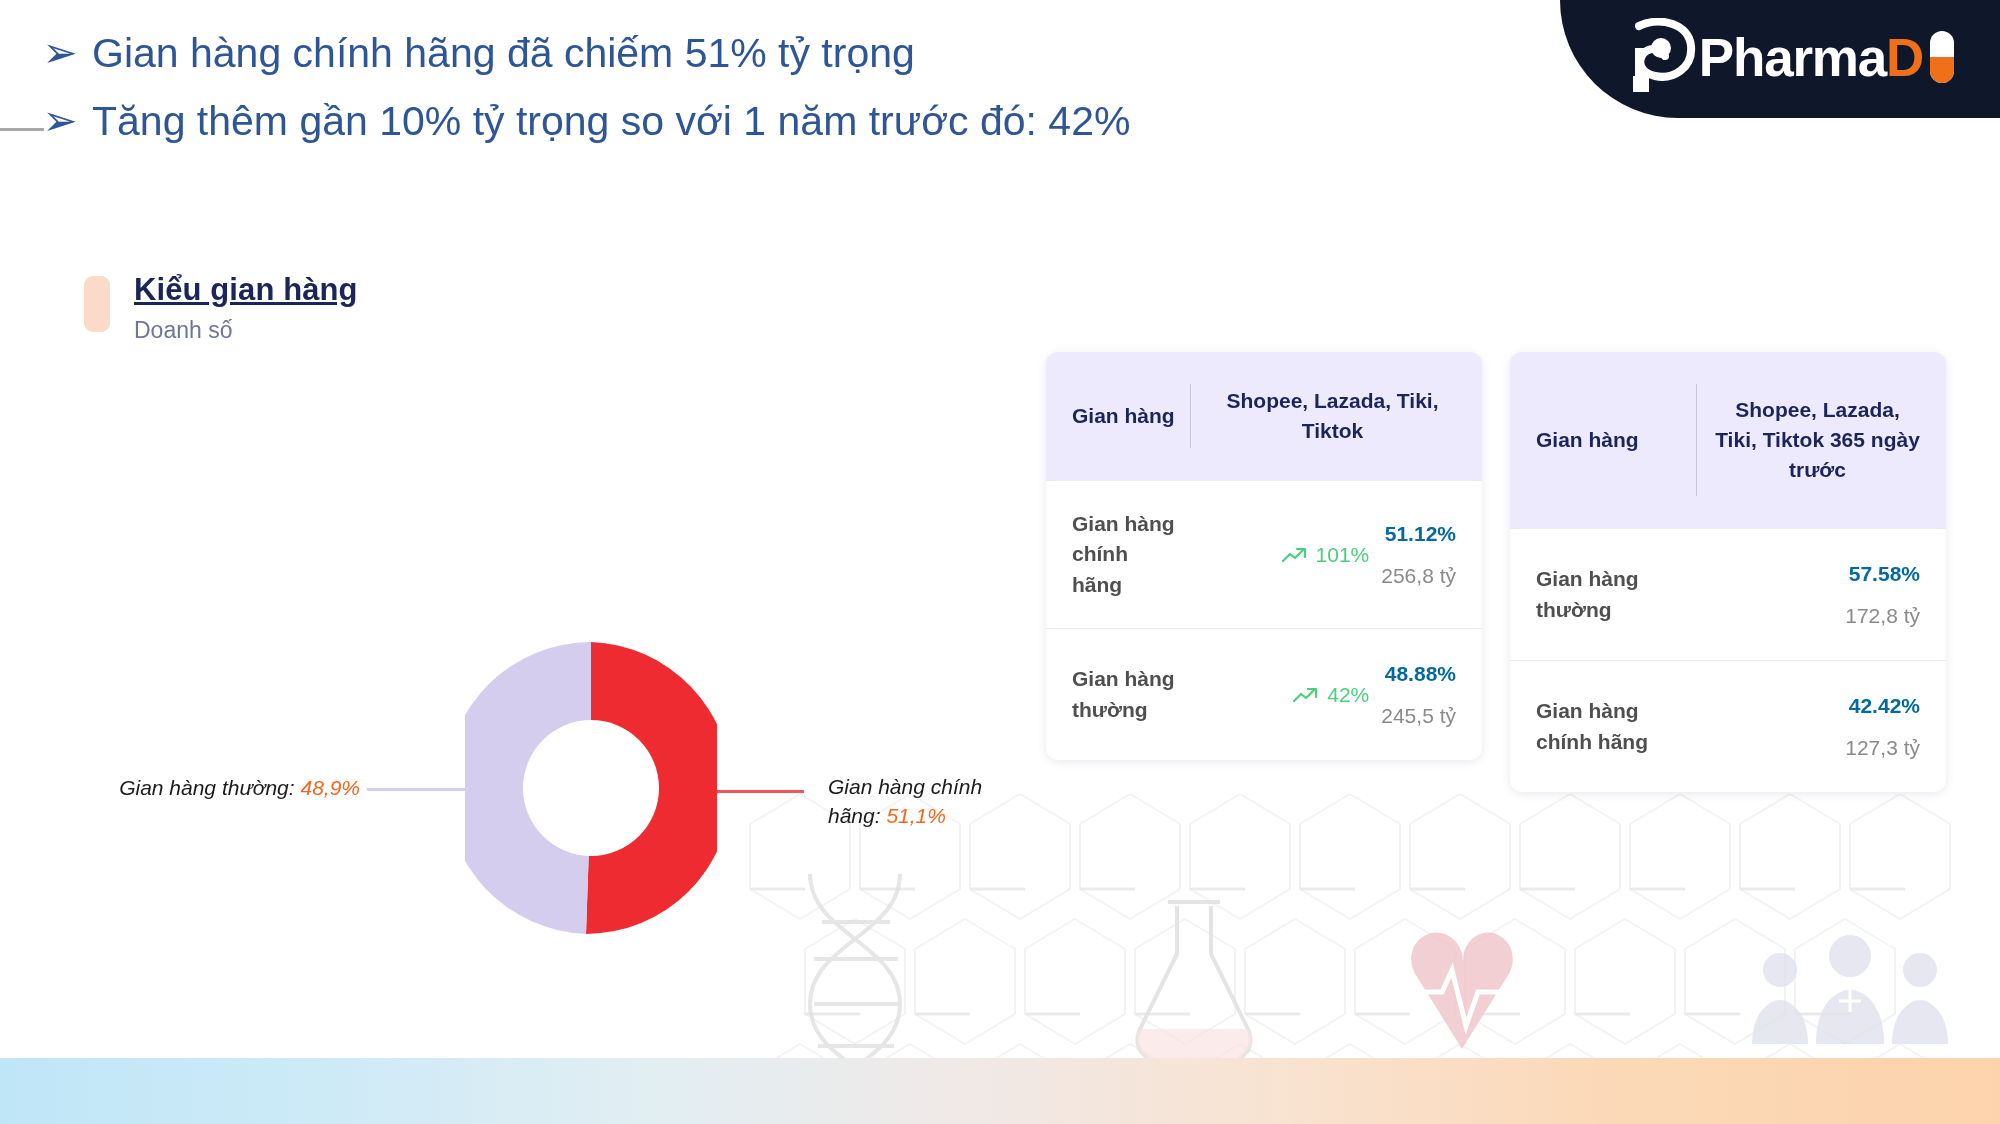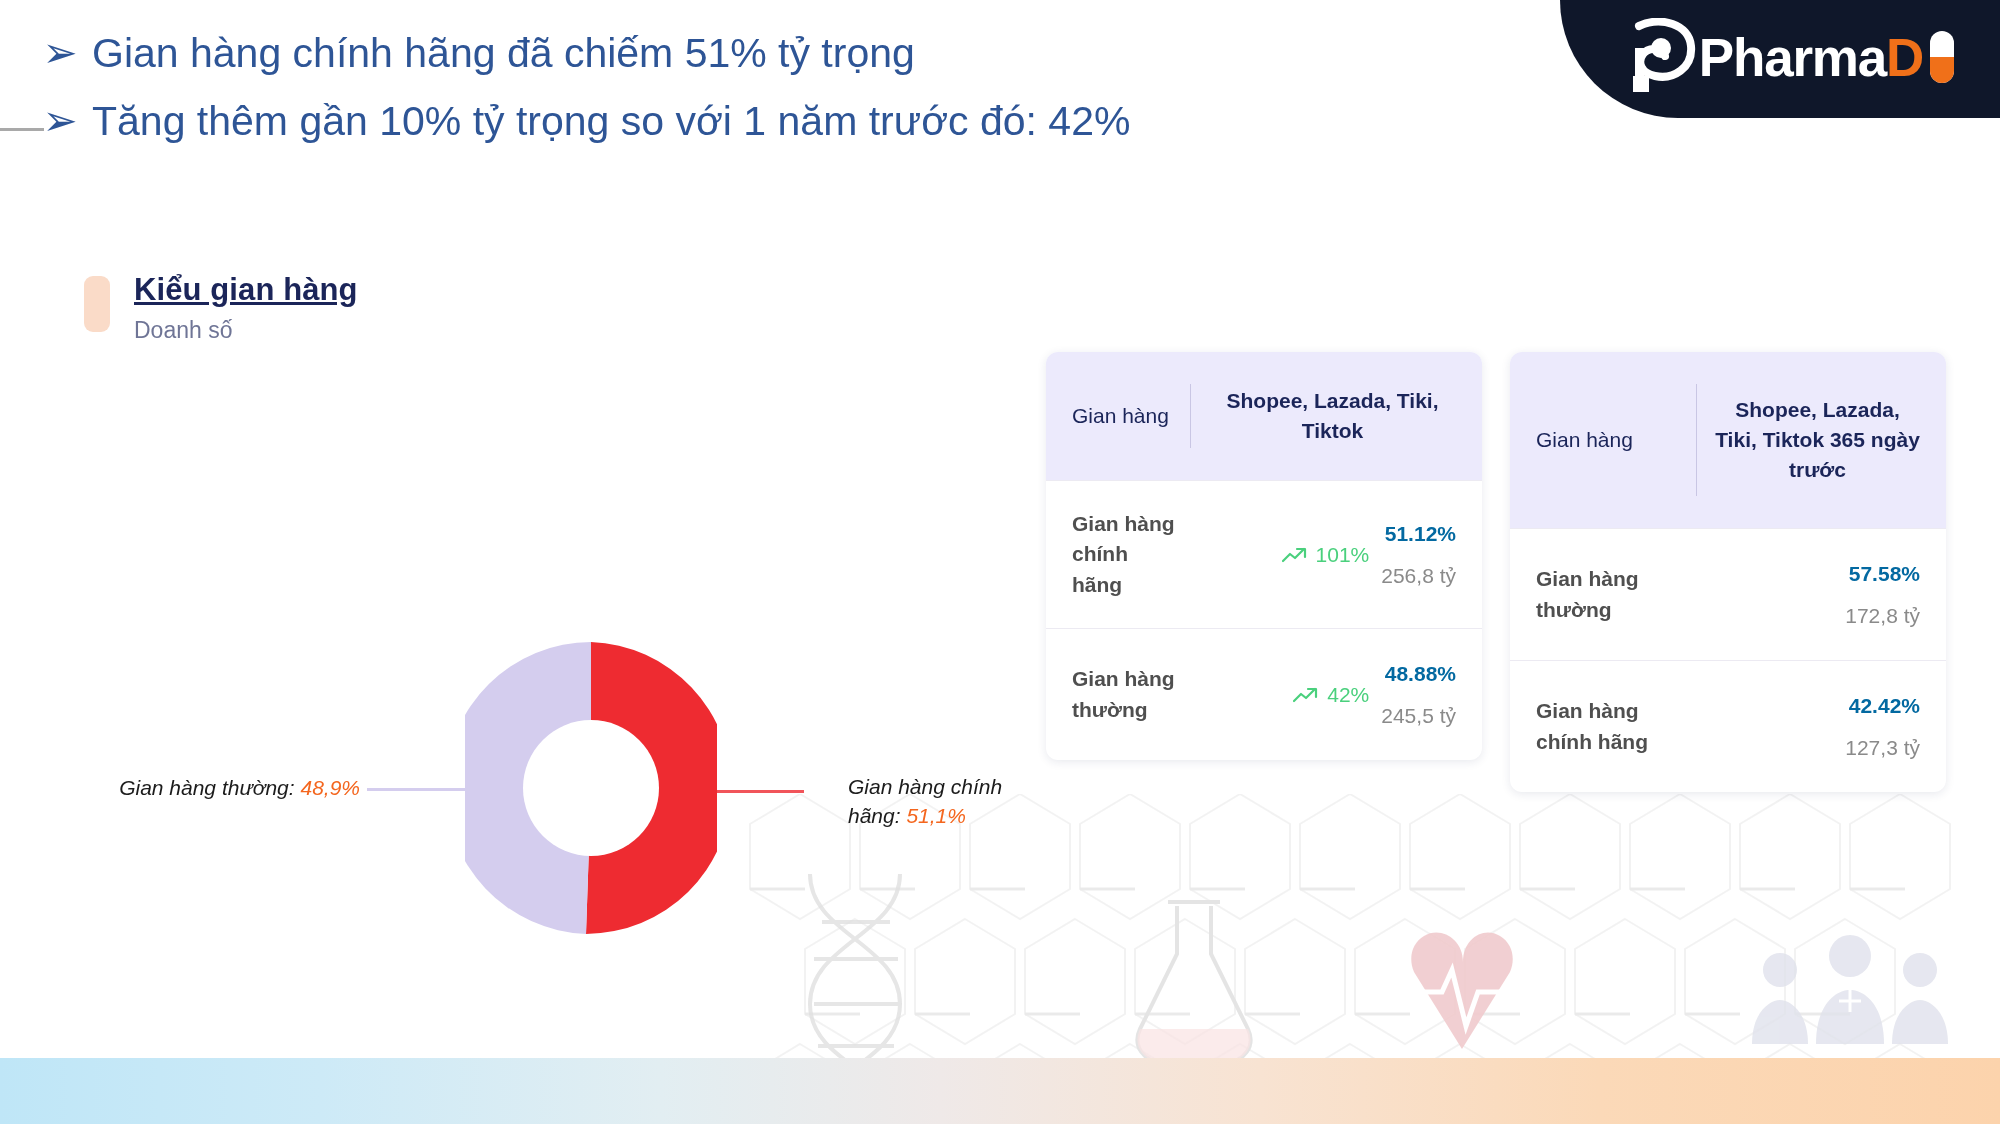--- a/index.html
+++ b/index.html
@@ -183,21 +183,21 @@
   .leader.left  { left: 307px; top: 168px; width: 98px; background: #d4cdee; }
   .leader.right { left: 652px; top: 170px; width: 92px; background: #f1545a; }
 
   .pie-label {
     position: absolute;
     font-size: 21px;
     color: #1c1c1c;
     line-height: 1.38;
   }
   .pie-label.left  { left: 28px; top: 154px; text-align: right; width: 272px; white-space: nowrap; }
-  .pie-label.right { left: 788px; top: 153px; width: 210px; }
+  .pie-label.right { left: 768px; top: 153px; width: 210px; }
   .pie-label .pct { color: #f4661e; }
 
   
   .tables {
     position: absolute;
     left: 1046px;
     top: 352px;
     display: flex;
     align-items: flex-start;
     gap: 28px;
@@ -217,21 +217,21 @@
     align-items: center;
     padding: 26px 26px;
     min-height: 66px;
     box-sizing: border-box;
   }
   .card.card-b .card-head { min-height: 176px; }
   .card.card-a .card-head { min-height: 128px; }
 
   .head-left {
     font-size: 21px;
-    font-weight: 400;
+    font-weight: 700;
     color: #1b2559;
     line-height: 1.42;
     flex: 0 0 auto;
   }
   .card.card-a .head-left { width: 110px; }
   .card.card-b .head-left { width: 152px; }
   .head-divider {
     width: 1px;
     align-self: stretch;
     background: #c9c6e4;

